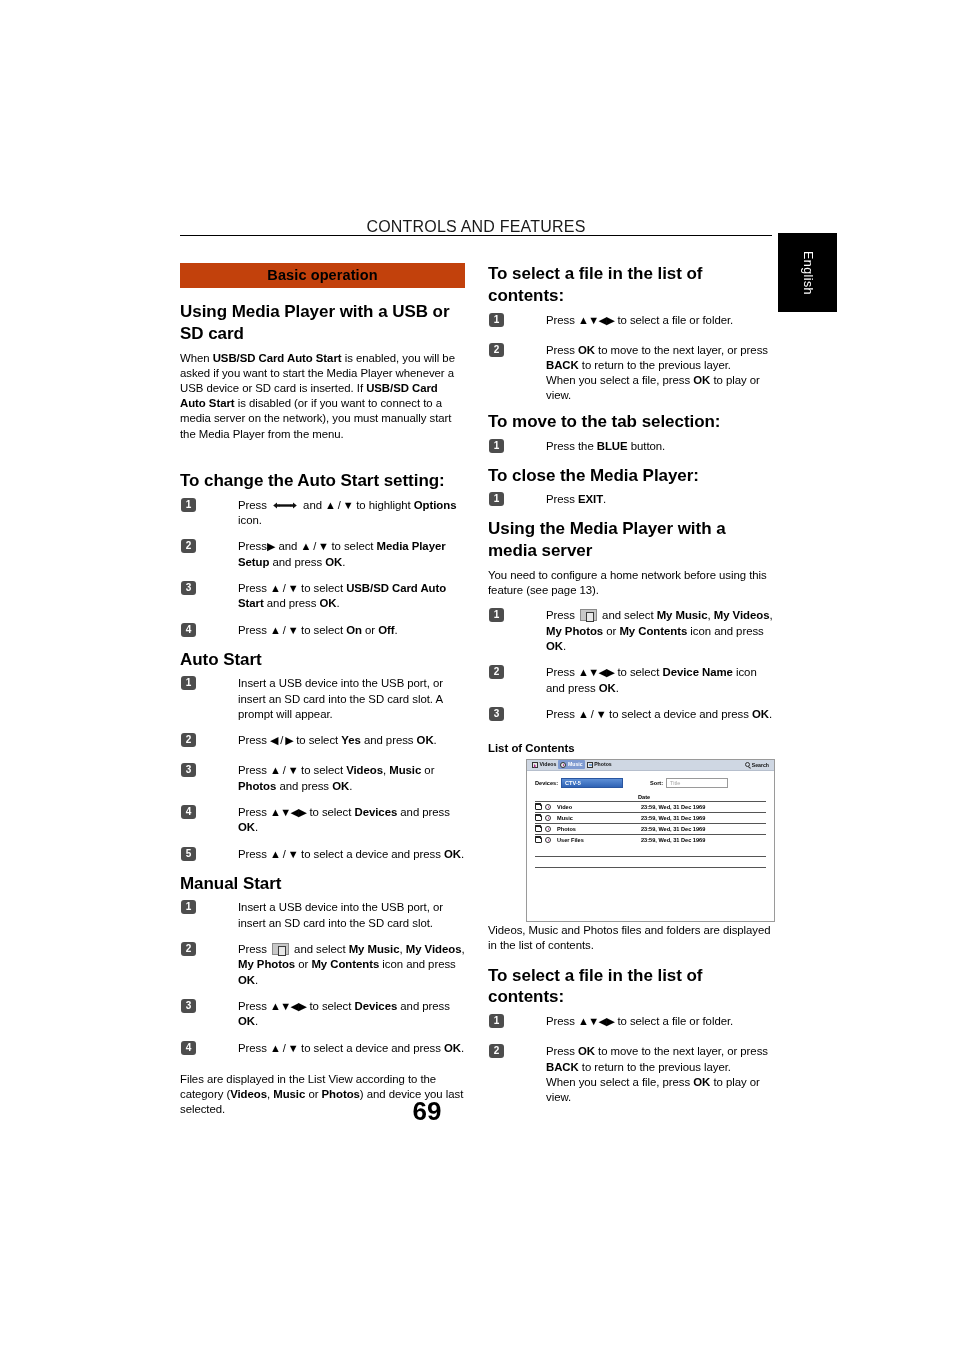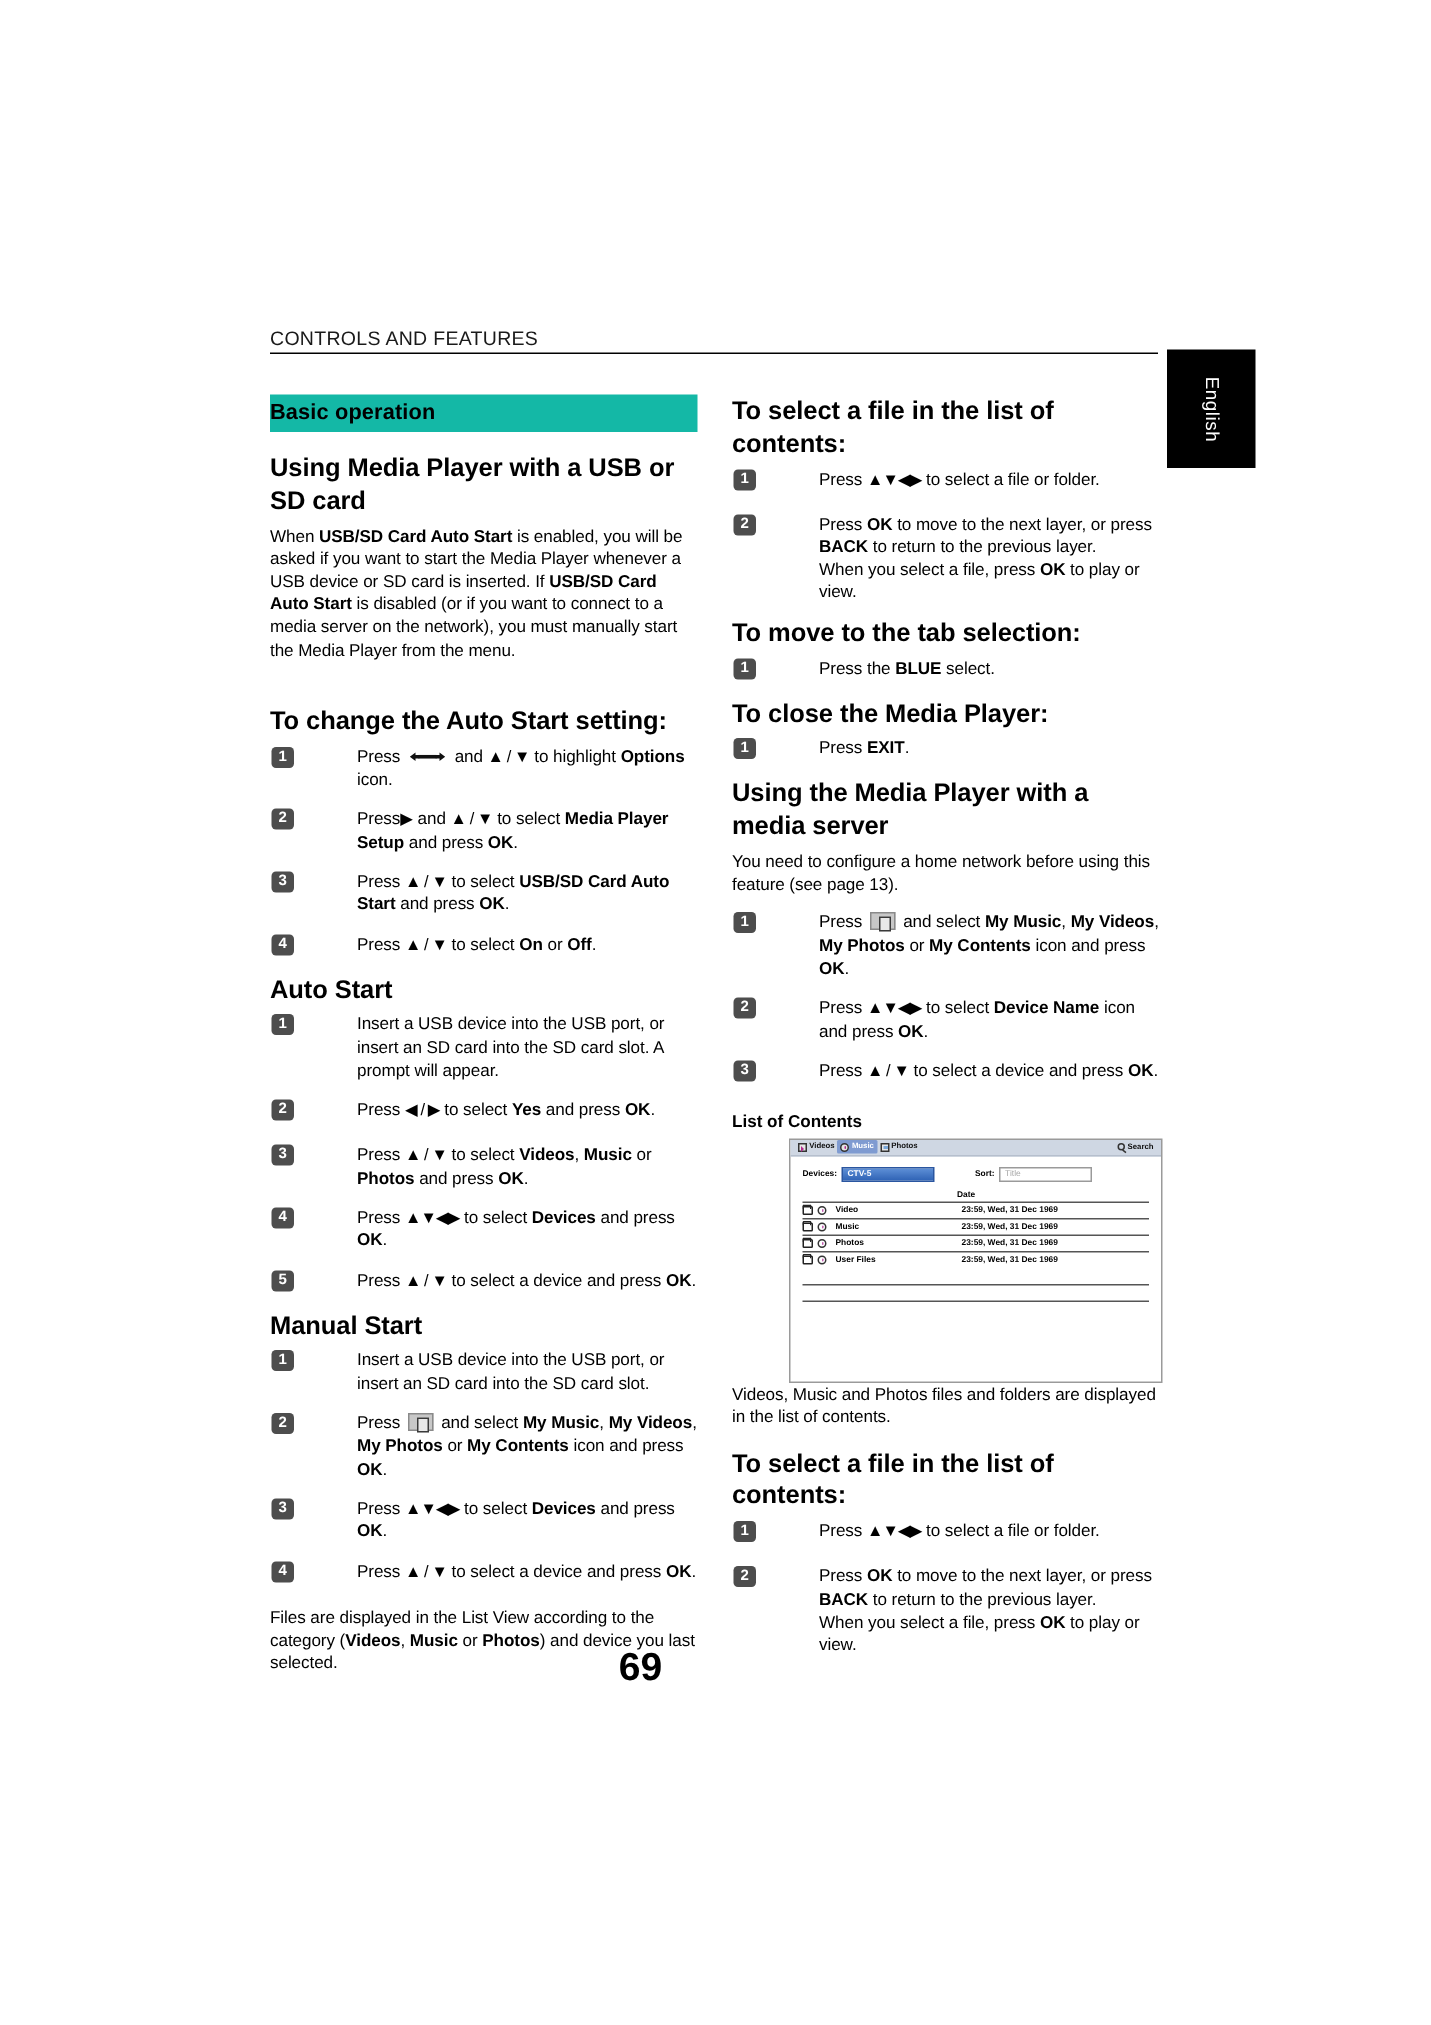--- a/index.html
+++ b/index.html
@@ -20,22 +20,22 @@
     position: absolute;
     left: 0; top: 0;
     width: 954px; height: 1350px;
   }
 
   
   #running-head {
     position: absolute;
     left: 180px; top: 218px;
     width: 592px;
-    text-align: left;
-    font-size: 13px;
+    text-align: center;
+    font-size: 16px;
     letter-spacing: 0.2px;
     color: #1a1a1a;
   }
   #head-rule {
     position: absolute;
     left: 180px; top: 235px;
     width: 592px; height: 1px;
     background: #000;
   }
 
@@ -62,22 +62,22 @@
   .col {
     position: absolute;
     top: 263px;
     width: 285px;
   }
   #col-left  { left: 180px; }
   #col-right { left: 488px; }
 
   
   .band {
-    background: #14b8a6;
-    text-align: left;
+    background: #c2410c;
+    text-align: center;
     font-size: 14.5px;
     font-weight: bold;
     padding: 4px 0 5px 0;
     margin-bottom: 13px;
     letter-spacing: 0.1px;
   }
   h3.sub {
     font-size: 17px;
     font-weight: bold;
     margin: 0 0 6px 0;
@@ -437,21 +437,21 @@
       <li>
         <span class="badge">2</span>
         <span>Press </span><b>OK</b><span> to move to the next layer, or press </span><b>BACK</b><span> to return to the previous layer.</span><br><span>When you select a file, press </span><b>OK</b><span> to play or view.</span>
       </li>
     </ol>
 
     <h3 class="sub gap-lg">To move to the tab selection:</h3>
     <ol class="steps">
       <li>
         <span class="badge">1</span>
-        <span>Press the </span><b>BLUE</b><span> select.</span>
+        <span>Press the </span><b>BLUE</b><span> button.</span>
       </li>
     </ol>
 
     <h3 class="sub gap-lg">To close the Media Player:</h3>
     <ol class="steps">
       <li>
         <span class="badge">1</span>
         <span>Press </span><b>EXIT</b><span>.</span>
       </li>
     </ol>

